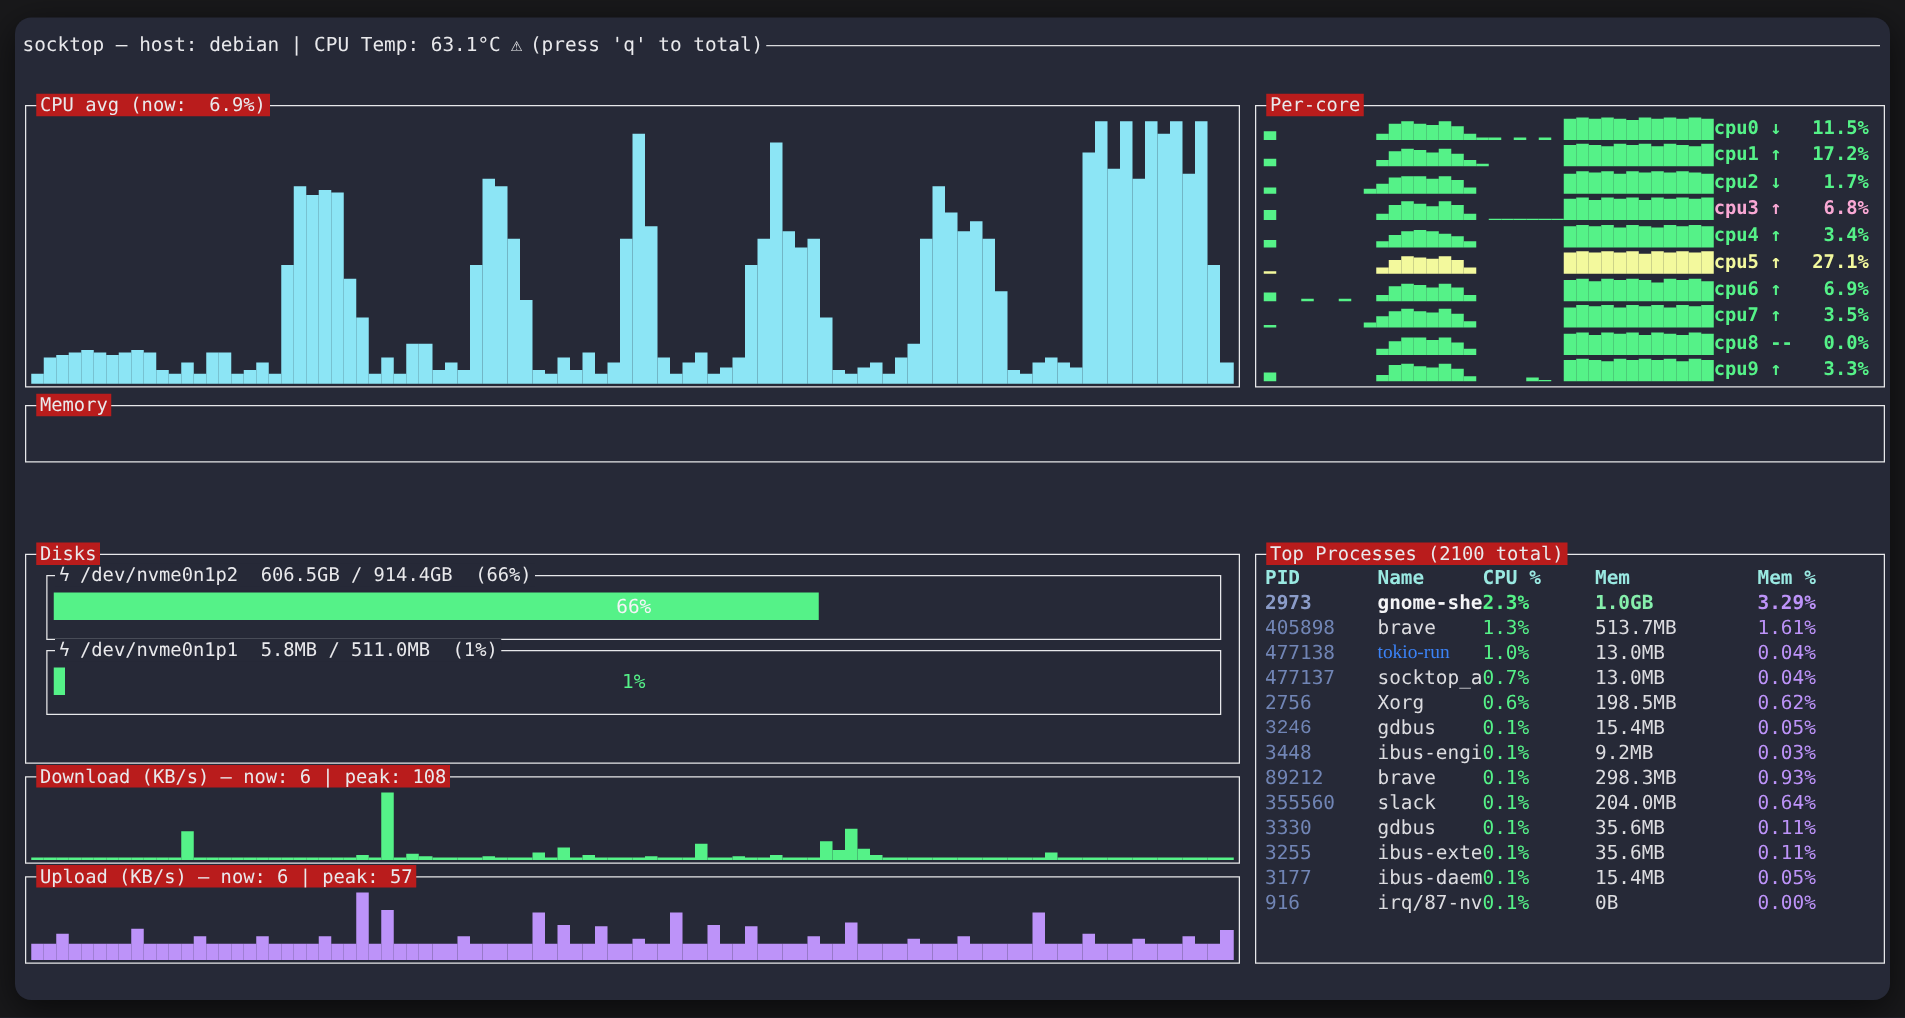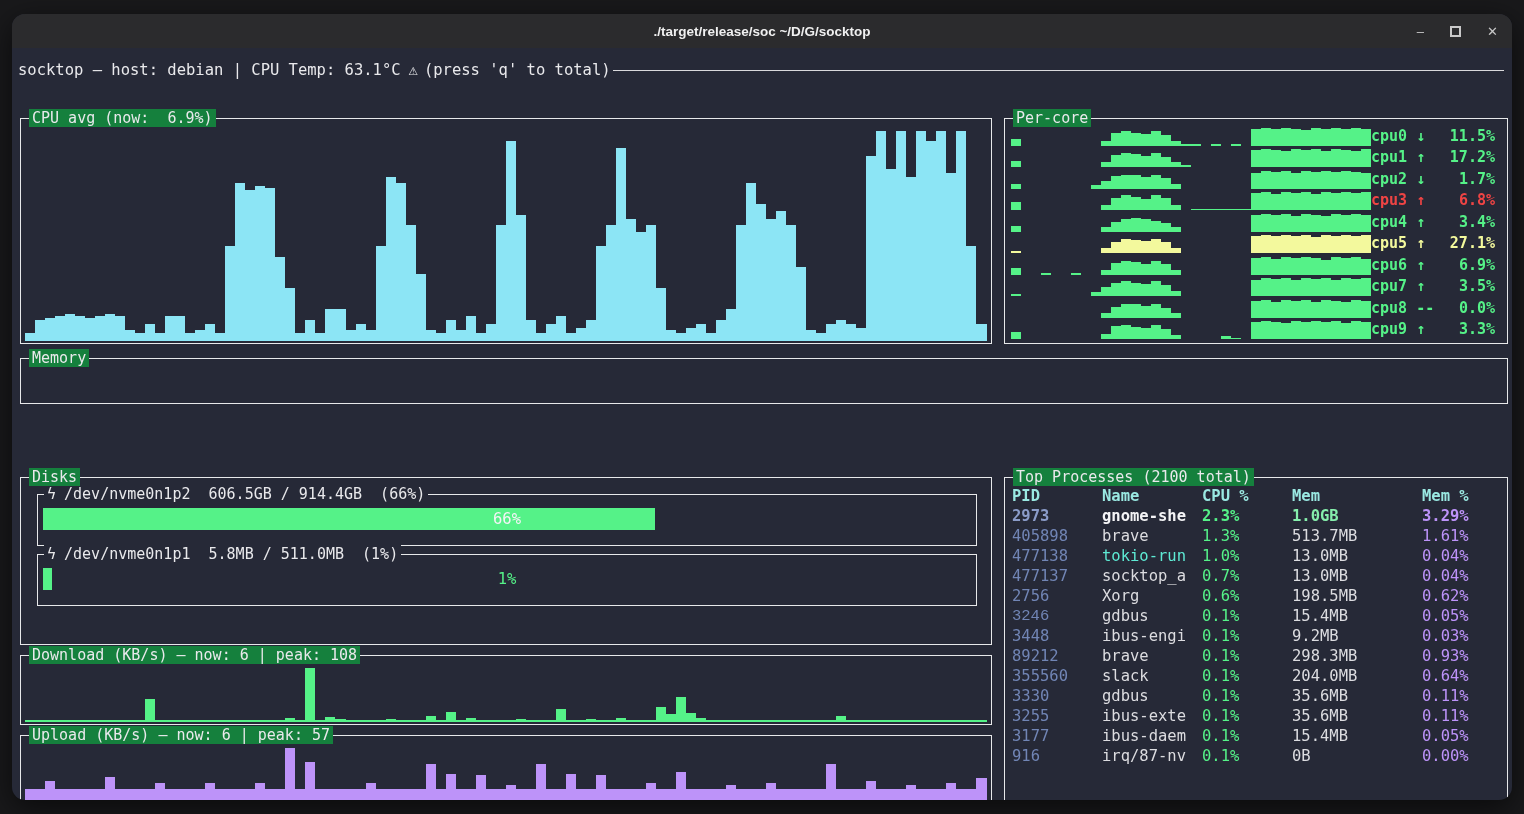--- a/index.html
+++ b/index.html
@@ -20,21 +20,21 @@
   .win-btn.max { font-size:11px; }
 
   .term { position:relative; width:1500px; height:752px; color:#e9e9ec; font-size:15px; }
 
   .hdr-line { position:absolute; left:6px; top:13px; width:1486px; display:flex;
               align-items:center; white-space:pre; font-size:15.5px; color:#e9e9ec; }
   .hdr-rule { flex:1; border-top:1px solid #d9d9dc; margin-left:2px; height:0; }
   .warn { margin:0 6px 0 8px; }
 
   .panel { position:absolute; border:1px solid #e7e8ea; }
-  .panel-title { position:absolute; top:-10px; left:8px; background:#15803d;
+  .panel-title { position:absolute; top:-10px; left:8px; background:#b91c1c;
                  padding:0 3px; font-size:15px; color:#e9e9ec; white-space:pre; z-index:3; }
 
   
   .bars { position:absolute; display:flex; align-items:flex-end; }
   .bars > div { flex:1 1 0; }
 
   
   .core-rows { position:absolute; left:6px; top:8px; right:6px; bottom:4px;
                display:flex; flex-direction:column; justify-content:space-between; }
   .core-row { height:19px; display:flex; align-items:flex-end; }
@@ -57,39 +57,31 @@
   
   .subpanel { position:absolute; border:1px solid #e7e8ea; }
   .sub-title { position:absolute; top:-10px; left:6px; background:#262937; padding:0 3px;
                font-size:15px; white-space:pre; color:#e9e9ec; display:flex; gap:8px; }
 
   
   .ptable { position:absolute; left:7px; top:8px; right:5px; bottom:4px;
             display:flex; flex-direction:column; font-size:15.5px; }
   .prow { display:flex; height:20px; line-height:20px; white-space:pre; }
   .prow .c-pid  { width:90px;  overflow:hidden; }
-  .prow .c-name { width:100px; overflow:hidden; }
+  .prow .c-name { width:84px; overflow:hidden; }
   .prow .c-cpu  { width:90px;  overflow:hidden; }
   .prow .c-mem  { width:130px; overflow:hidden; }
   .prow .c-memp { flex:1;      overflow:hidden; }
   .prow.header { font-weight:bold; }
   .prow.bold   { font-weight:bold; }
 </style>
 </head>
 <body>
 
 <div class="window">
-  <div class="titlebar">
-    <span class="titlebar-text">./target/release/soc ~/D/G/socktop</span>
-    <div class="win-controls">
-      <span class="win-btn">–</span>
-      <span class="win-btn max" style="width:11px;height:11px;border:2px solid #c9c9c9;display:inline-block;"></span>
-      <span class="win-btn">✕</span>
-    </div>
-  </div>
 
   <div class="term">
 
     <div class="hdr-line">
       <span>socktop — host: debian | CPU Temp: 63.1°C</span>
       <span class="warn">⚠</span>
       <span>(press 'q' to total)</span>
       <span class="hdr-rule"></span>
     </div>
 
@@ -353,21 +345,21 @@
               <div style="background: rgb(85, 242, 136); height: 18px;"></div>
               <div style="background: rgb(85, 242, 136); height: 17px;"></div>
               <div style="background: rgb(85, 242, 136); height: 18px;"></div>
               <div style="background: rgb(85, 242, 136); height: 16px;"></div>
               <div style="background: rgb(85, 242, 136); height: 18px;"></div>
               <div style="background: rgb(85, 242, 136); height: 17px;"></div>
               <div style="background: rgb(85, 242, 136); height: 18px;"></div>
               <div style="background: rgb(85, 242, 136); height: 17px;"></div>
               <div style="background: rgb(85, 242, 136); height: 18px;"></div>
             </div>
-            <div class="core-label" style="color: #ef4444;"><span class="pc-name">cpu3</span><span class="pc-arrow">↑</span><span class="pc-val">6.8%</span></div>
+            <div class="core-label" style="color: #f9a8d4;"><span class="pc-name">cpu3</span><span class="pc-arrow">↑</span><span class="pc-val">6.8%</span></div>
           </div>
           <div class="core-row">
             <div class="core-spark">
               <div style="background: rgb(85, 242, 136); height: 6px;"></div>
               <div style="background: rgb(85, 242, 136); height: 0px;"></div>
               <div style="background: rgb(85, 242, 136); height: 0px;"></div>
               <div style="background: rgb(85, 242, 136); height: 0px;"></div>
               <div style="background: rgb(85, 242, 136); height: 0px;"></div>
               <div style="background: rgb(85, 242, 136); height: 0px;"></div>
               <div style="background: rgb(85, 242, 136); height: 0px;"></div>
@@ -845,21 +837,21 @@
           <div style="background: rgb(189, 147, 249); height: 24px;"></div>
         </div>
     </div>
 
     <div class="panel" style="left:992px; top:429px; width:504px; height:328px;">
       <span class="panel-title">Top Processes (2100 total)</span>
       <div class="ptable" id="ptable">
           <div class="prow header"><span class="c-pid" style="color: rgb(154, 233, 226);">PID</span><span class="c-name" style="color: rgb(154, 233, 226);">Name</span><span class="c-cpu" style="color: rgb(154, 233, 226);">CPU %</span><span class="c-mem" style="color: rgb(154, 233, 226);">Mem</span><span class="c-memp" style="color: rgb(154, 233, 226);">Mem %</span></div>
           <div class="prow bold"><span class="c-pid" style="color: rgb(139, 156, 201);">2973</span><span class="c-name" style="color: rgb(244, 244, 246);">gnome-she</span><span class="c-cpu" style="color: rgb(85, 242, 136);">2.3%</span><span class="c-mem" style="color: #86efac;">1.0GB</span><span class="c-memp" style="color: rgb(189, 147, 249);">3.29%</span></div>
           <div class="prow"><span class="c-pid" style="color: rgb(113, 133, 181);">405898</span><span class="c-name" style="color: rgb(220, 220, 224);">brave</span><span class="c-cpu" style="color: rgb(85, 242, 136);">1.3%</span><span class="c-mem" style="color: rgb(220, 220, 224);">513.7MB</span><span class="c-memp" style="color: rgb(189, 147, 249);">1.61%</span></div>
-          <div class="prow"><span class="c-pid" style="color: rgb(113, 133, 181);">477138</span><span class="c-name" style="color: #5eead4;">tokio-run</span><span class="c-cpu" style="color: rgb(85, 242, 136);">1.0%</span><span class="c-mem" style="color: rgb(220, 220, 224);">13.0MB</span><span class="c-memp" style="color: rgb(189, 147, 249);">0.04%</span></div>
+          <div class="prow"><span class="c-pid" style="color: rgb(113, 133, 181);">477138</span><span class="c-name" style="color: #3b82f6; font-family: Liberation Serif, serif;">tokio-run</span><span class="c-cpu" style="color: rgb(85, 242, 136);">1.0%</span><span class="c-mem" style="color: rgb(220, 220, 224);">13.0MB</span><span class="c-memp" style="color: rgb(189, 147, 249);">0.04%</span></div>
           <div class="prow"><span class="c-pid" style="color: rgb(113, 133, 181);">477137</span><span class="c-name" style="color: rgb(220, 220, 224);">socktop_a</span><span class="c-cpu" style="color: rgb(85, 242, 136);">0.7%</span><span class="c-mem" style="color: rgb(220, 220, 224);">13.0MB</span><span class="c-memp" style="color: rgb(189, 147, 249);">0.04%</span></div>
           <div class="prow"><span class="c-pid" style="color: rgb(113, 133, 181);">2756</span><span class="c-name" style="color: rgb(220, 220, 224);">Xorg</span><span class="c-cpu" style="color: rgb(85, 242, 136);">0.6%</span><span class="c-mem" style="color: rgb(220, 220, 224);">198.5MB</span><span class="c-memp" style="color: rgb(189, 147, 249);">0.62%</span></div>
           <div class="prow"><span class="c-pid" style="color: rgb(113, 133, 181); font-family: Liberation Mono, monospace;">3246</span><span class="c-name" style="color: rgb(220, 220, 224);">gdbus</span><span class="c-cpu" style="color: rgb(85, 242, 136);">0.1%</span><span class="c-mem" style="color: rgb(220, 220, 224);">15.4MB</span><span class="c-memp" style="color: rgb(189, 147, 249);">0.05%</span></div>
           <div class="prow"><span class="c-pid" style="color: rgb(113, 133, 181);">3448</span><span class="c-name" style="color: rgb(220, 220, 224);">ibus-engi</span><span class="c-cpu" style="color: rgb(85, 242, 136);">0.1%</span><span class="c-mem" style="color: rgb(220, 220, 224);">9.2MB</span><span class="c-memp" style="color: rgb(189, 147, 249);">0.03%</span></div>
           <div class="prow"><span class="c-pid" style="color: rgb(113, 133, 181);">89212</span><span class="c-name" style="color: rgb(220, 220, 224);">brave</span><span class="c-cpu" style="color: rgb(85, 242, 136);">0.1%</span><span class="c-mem" style="color: rgb(220, 220, 224);">298.3MB</span><span class="c-memp" style="color: rgb(189, 147, 249);">0.93%</span></div>
           <div class="prow"><span class="c-pid" style="color: rgb(113, 133, 181);">355560</span><span class="c-name" style="color: rgb(220, 220, 224);">slack</span><span class="c-cpu" style="color: rgb(85, 242, 136);">0.1%</span><span class="c-mem" style="color: rgb(220, 220, 224);">204.0MB</span><span class="c-memp" style="color: rgb(189, 147, 249);">0.64%</span></div>
           <div class="prow"><span class="c-pid" style="color: rgb(113, 133, 181);">3330</span><span class="c-name" style="color: rgb(220, 220, 224);">gdbus</span><span class="c-cpu" style="color: rgb(85, 242, 136);">0.1%</span><span class="c-mem" style="color: rgb(220, 220, 224);">35.6MB</span><span class="c-memp" style="color: rgb(189, 147, 249);">0.11%</span></div>
           <div class="prow"><span class="c-pid" style="color: rgb(113, 133, 181);">3255</span><span class="c-name" style="color: rgb(220, 220, 224);">ibus-exte</span><span class="c-cpu" style="color: rgb(85, 242, 136);">0.1%</span><span class="c-mem" style="color: rgb(220, 220, 224);">35.6MB</span><span class="c-memp" style="color: rgb(189, 147, 249);">0.11%</span></div>
           <div class="prow"><span class="c-pid" style="color: rgb(113, 133, 181);">3177</span><span class="c-name" style="color: rgb(220, 220, 224);">ibus-daem</span><span class="c-cpu" style="color: rgb(85, 242, 136);">0.1%</span><span class="c-mem" style="color: rgb(220, 220, 224);">15.4MB</span><span class="c-memp" style="color: rgb(189, 147, 249);">0.05%</span></div>
           <div class="prow"><span class="c-pid" style="color: rgb(113, 133, 181);">916</span><span class="c-name" style="color: rgb(220, 220, 224);">irq/87-nv</span><span class="c-cpu" style="color: rgb(85, 242, 136);">0.1%</span><span class="c-mem" style="color: rgb(220, 220, 224);">0B</span><span class="c-memp" style="color: rgb(189, 147, 249);">0.00%</span></div>

